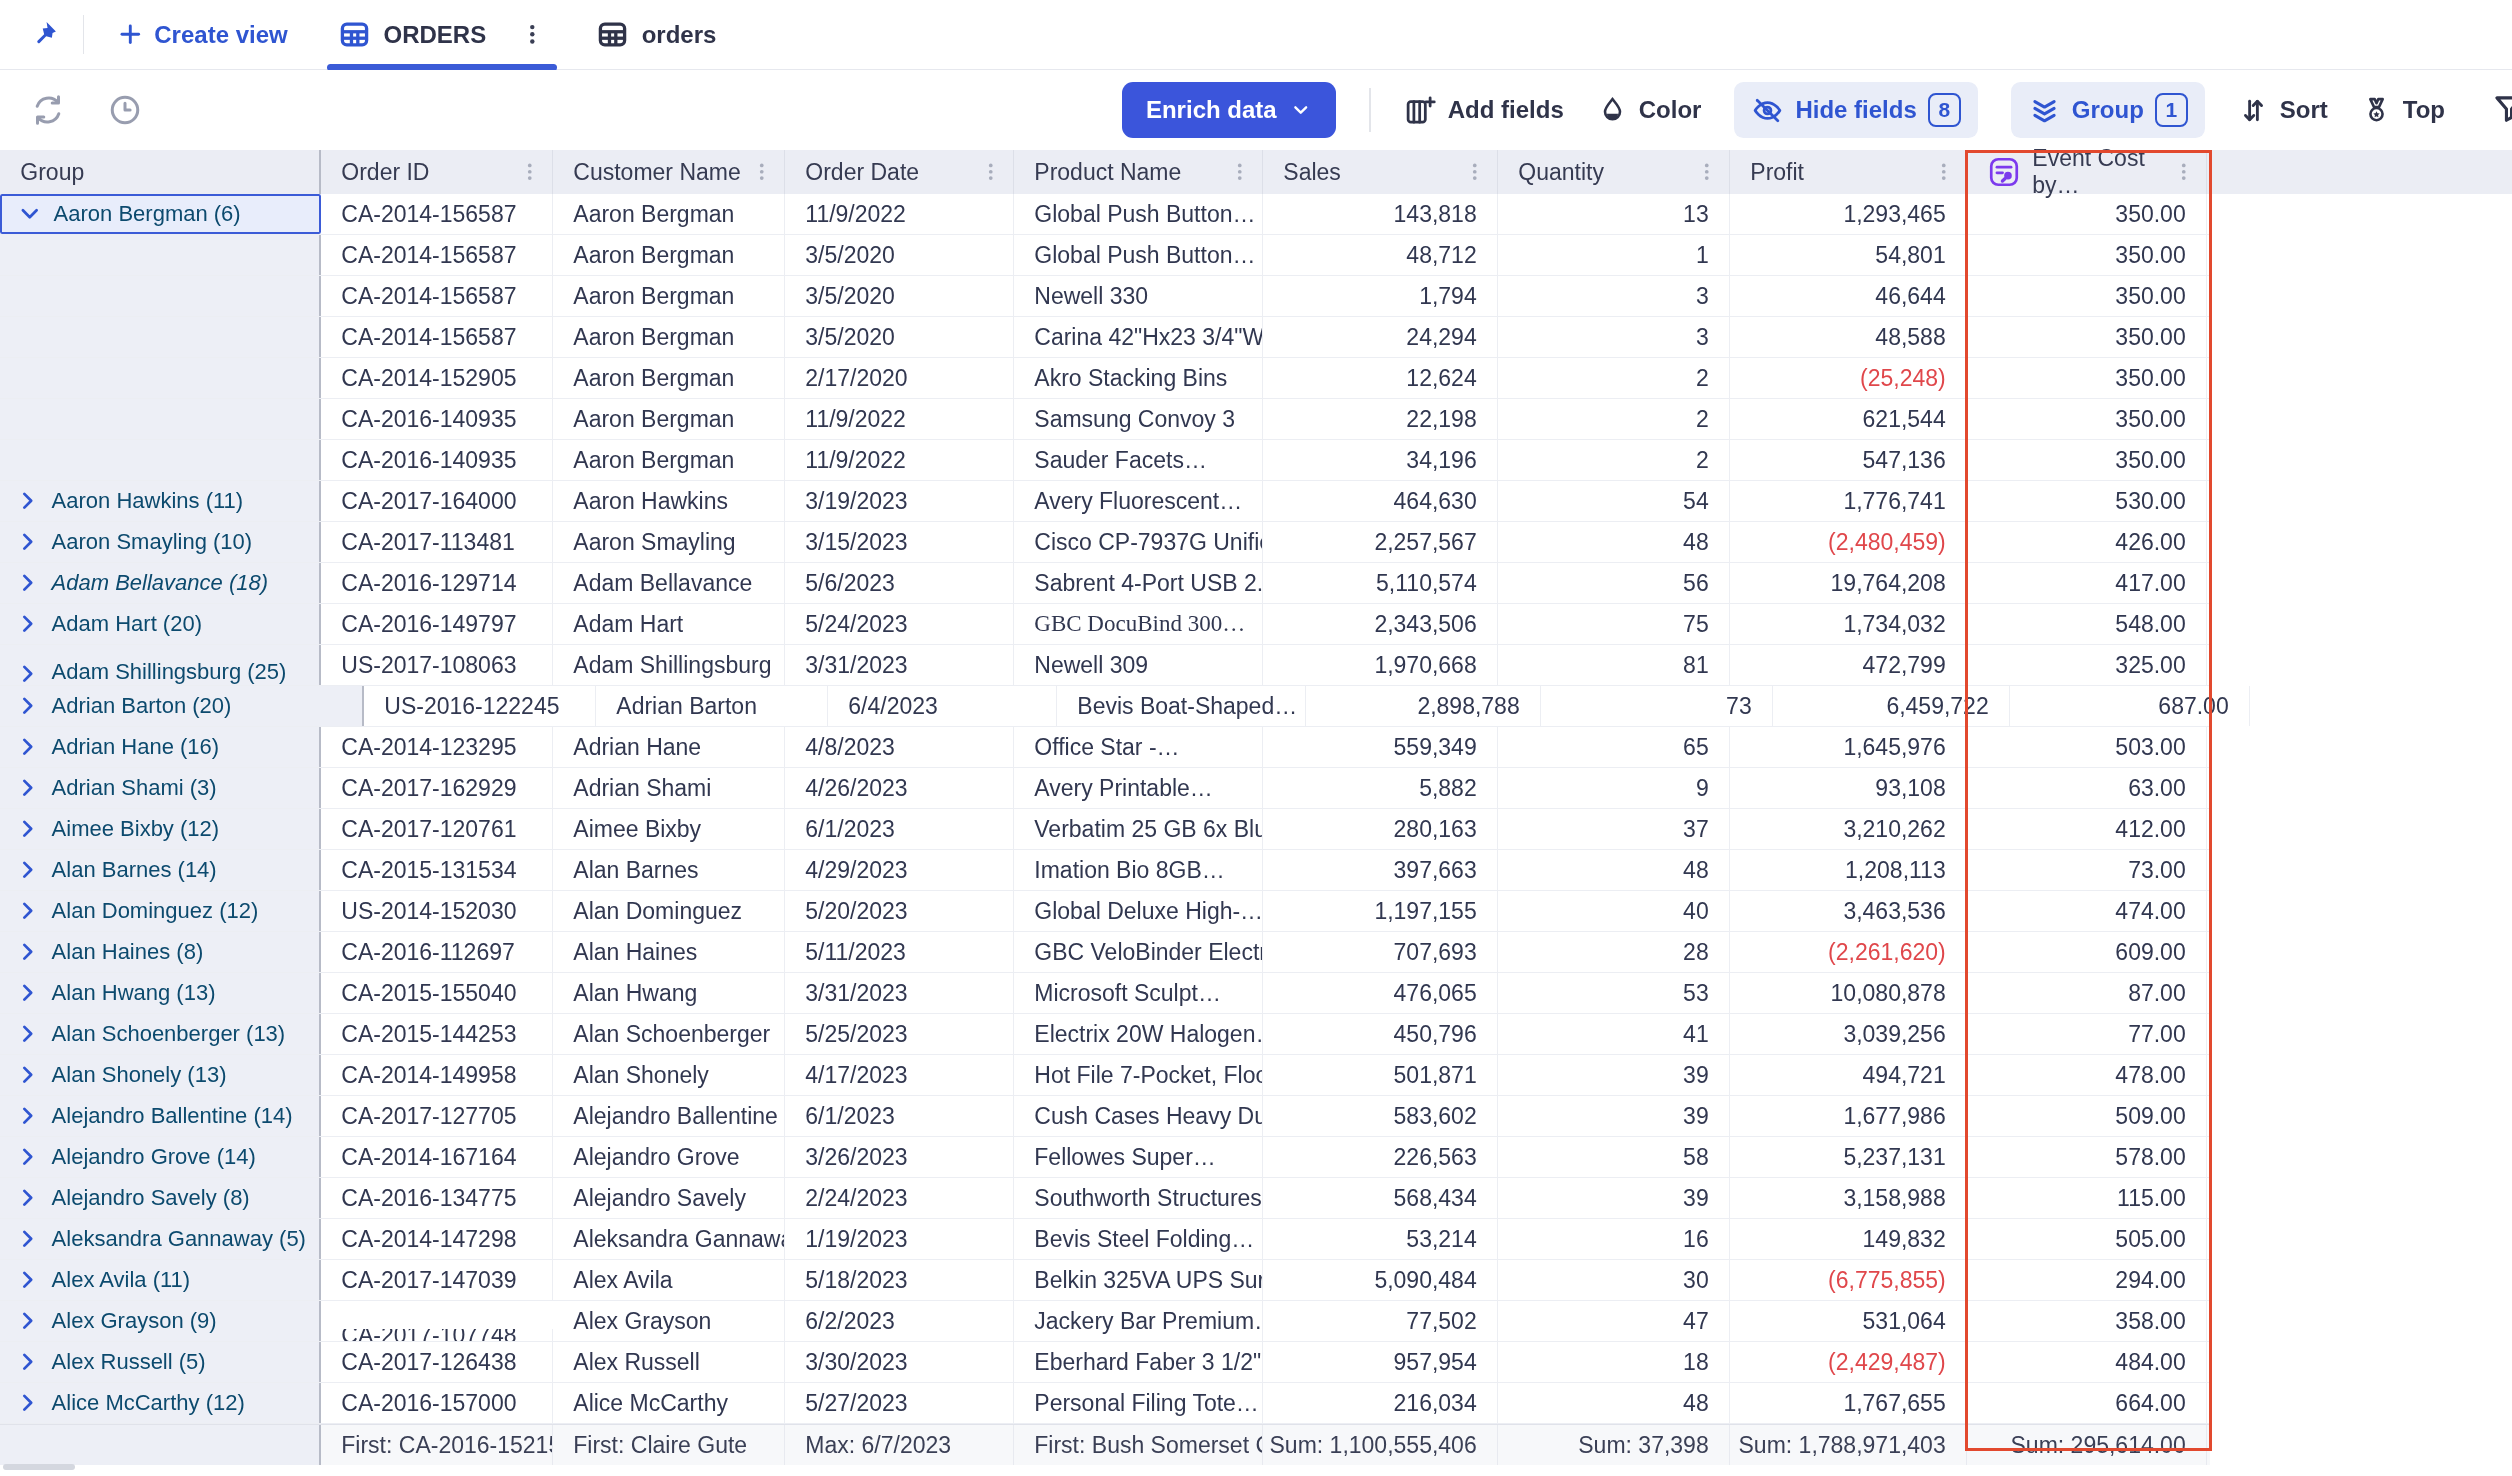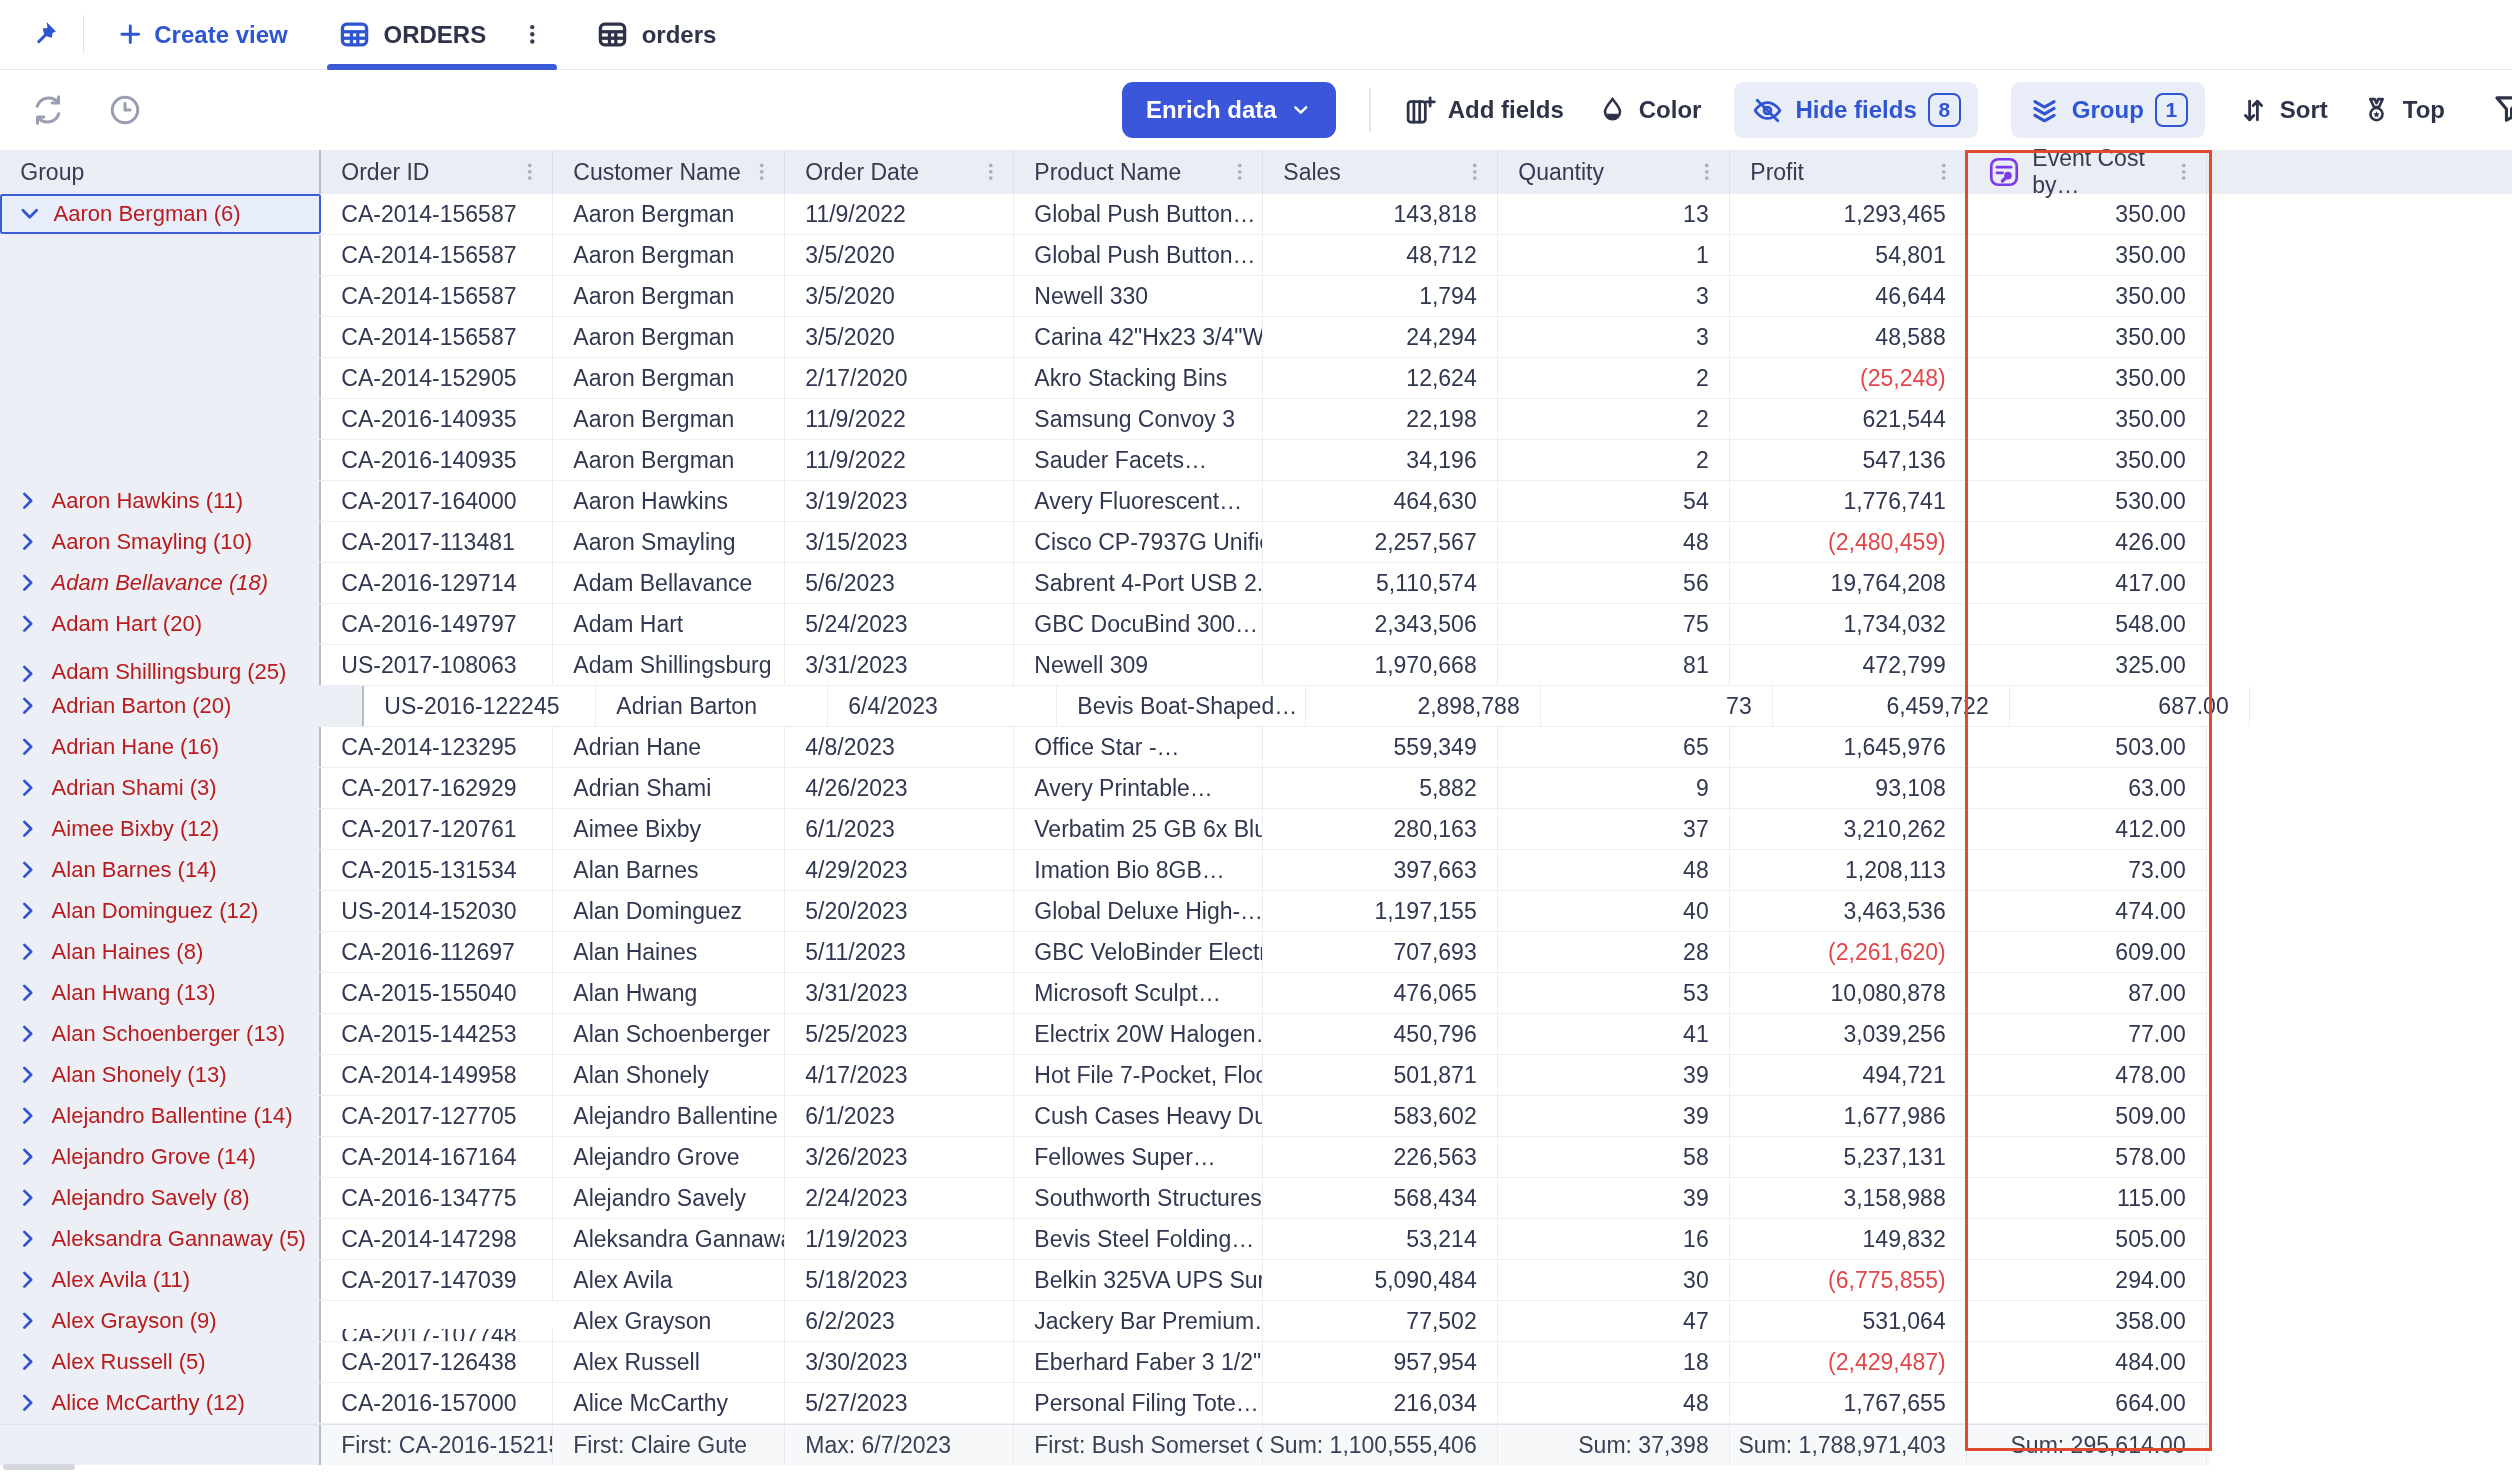--- a/index.html
+++ b/index.html
@@ -46,21 +46,21 @@
   .hcell .kebab{margin-left:auto;color:#a8adbc;display:flex;}
   .encol-ic{color:#7c3aed;margin-right:11px;display:flex;}
 
   .gbody{width:2210px;}
   .grow{display:flex;height:41px;box-sizing:border-box;border-bottom:1.6px solid #eceef3;background:#fff;width:2210px;}
   .gcell{box-sizing:border-box;padding:0 20.3px;display:flex;align-items:center;font-size:23px;
          color:#313750;border-right:1.6px solid #eceef3;overflow:hidden;white-space:nowrap;flex:none;cursor:default;}
   .gcell.num{justify-content:flex-end;}
   .gcell.neg{color:#e0474b;}
   .groupcell{background:#edeff6;border-right:2.3px solid #b7bbc7;padding:0 12.5px 0 15.6px;gap:12.5px;
-             font-size:22px;color:#b91c1c;cursor:pointer;}
+             font-size:22px;color:#0c4a6e;cursor:pointer;}
   .groupcell .chev{color:#2f55d1;flex:none;display:flex;}
   .groupcell.selected{background:#e8edfb;border:2.3px solid #3b5bd7;border-radius:2.3px;}
 
   .gfoot{display:flex;height:41px;background:#f7f8fa;border-top:1.6px solid #e0e2ea;width:2210px;box-sizing:border-box;}
   .fcell{box-sizing:border-box;padding:0 20.3px;display:flex;align-items:center;font-size:23px;color:#3a3f55;
          border-right:1.6px solid #e8eaf0;overflow:hidden;white-space:nowrap;flex:none;}
   .fcell.num{justify-content:flex-end;}
   .fcell.groupfoot{background:#edeff6;border-right:2.3px solid #b7bbc7;}
 
   .col-annotation{position:absolute;left:1965px;top:0;width:247px;height:1301px;
@@ -459,21 +459,21 @@
             <span class="chev">
               <svg viewBox="0 0 24 24" width="23.5" height="23.5" fill="none" stroke="currentColor" stroke-width="2.8" stroke-linecap="round" stroke-linejoin="round">
                 <polyline points="8.5,5 15.5,12 8.5,19"></polyline>
               </svg>
             </span>
             <span>Adam Hart (20)</span>
           </div>
           <div class="gcell" style="width: 232px;">CA-2016-149797</div>
           <div class="gcell" style="width: 232px;">Adam Hart</div>
           <div class="gcell" style="width: 229px;">5/24/2023</div>
-          <div class="gcell" style="width: 249px;">GBC DocuBind 300…</div>
+          <div class="gcell" style="width: 249px; font-family: Liberation Serif, serif;">GBC DocuBind 300…</div>
           <div class="gcell num" style="width: 235px;">2,343,506</div>
           <div class="gcell num" style="width: 232px;">75</div>
           <div class="gcell num" style="width: 237px;">1,734,032</div>
           <div class="gcell num" style="width: 240px;">548.00</div>
         </div>
         <div class="grow">
           <div class="gcell groupcell" style="width: 321px; align-items: flex-end;">
             <span class="chev">
               <svg viewBox="0 0 24 24" width="23.5" height="23.5" fill="none" stroke="currentColor" stroke-width="2.8" stroke-linecap="round" stroke-linejoin="round">
                 <polyline points="8.5,5 15.5,12 8.5,19"></polyline>

